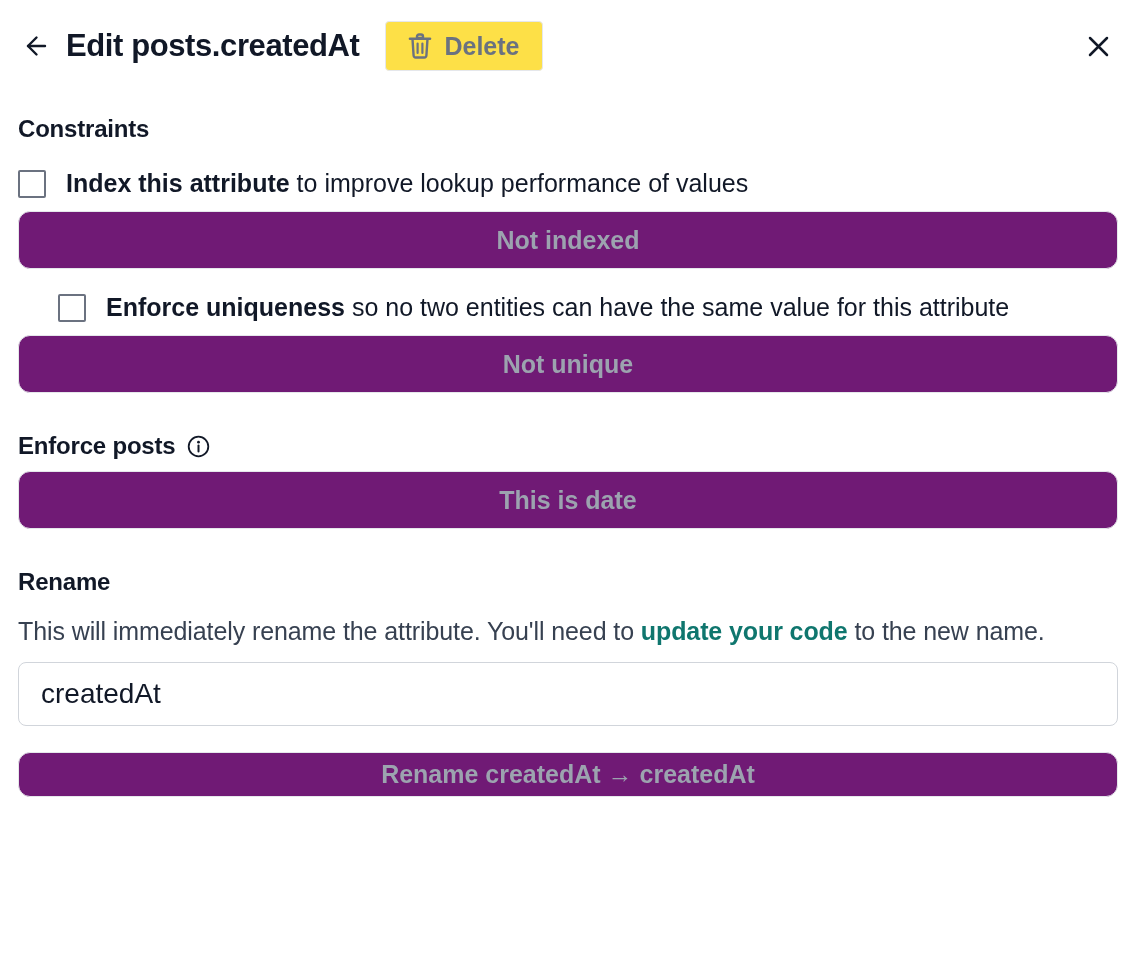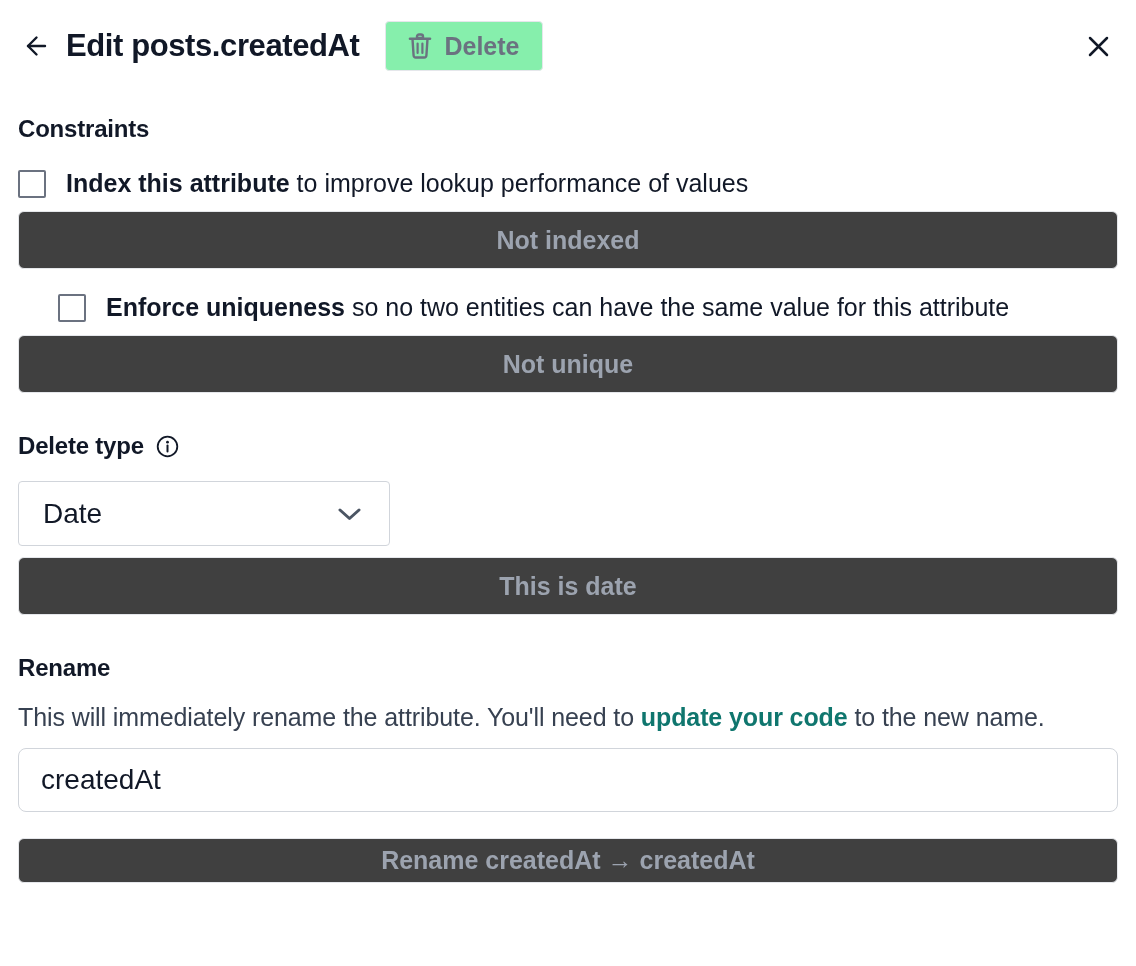--- a/index.html
+++ b/index.html
@@ -35,21 +35,21 @@
     font-weight: 700;
     letter-spacing: -0.4px;
     margin-left: 18px;
     white-space: nowrap;
   }
   .delete-btn {
     margin-left: 26px;
     display: inline-flex;
     align-items: center;
     gap: 12px;
-    background: #86efac;
+    background: #fde047;
     border: 1px solid #e5e7eb;
     border-radius: 4px;
     padding: 0 22px;
     height: 50px;
     font-family: inherit;
     font-size: 25px;
     font-weight: 700;
     color: #6b7280;
     cursor: pointer;
   }
@@ -88,23 +88,23 @@
     cursor: pointer;
   }
   .check-label { margin-left: 20px; white-space: nowrap; }
   .bold { font-weight: 700; }
 
   
   .status-btn {
     display: block;
     width: 100%;
     height: 58px;
-    background: #404040;
+    background: #701a75;
     border: 1px solid #e5e7eb;
-    border-radius: 6px;
+    border-radius: 12px;
     font-family: inherit;
     font-size: 25px;
     font-weight: 700;
     color: #9ca3af;
     text-align: center;
     cursor: default;
   }
   .row2 { margin-top: 24px; padding-left: 40px; }
   .status-unique { margin-top: 14px; }
   .status-type { margin-top: 11px; }
@@ -197,38 +197,30 @@
   <button class="status-btn" disabled="">Not indexed</button>
 
   <div class="check-row row2">
     <input type="checkbox" class="checkbox" style="">
     <label class="check-label"><span class="bold">Enforce uniqueness</span><span> so no two entities can have the same value for this attribute</span></label>
   </div>
   <button class="status-btn status-unique" disabled="">Not unique</button>
 
   
   <h3 class="section-heading mt-type">
-    <span>Delete type</span>
+    <span>Enforce posts</span>
     <span>
       <svg width="23" height="23" viewBox="0 0 23 23" fill="none">
         <circle cx="11.5" cy="11.5" r="9.8" stroke="#111827" stroke-width="1.8"></circle>
         <circle cx="11.5" cy="7.2" r="1.4" fill="#111827"></circle>
         <path d="M11.5 10.5 V16.5" stroke="#111827" stroke-width="2" stroke-linecap="round"></path>
       </svg>
     </span>
   </h3>
 
-  <div class="type-select">
-    <span>Date</span>
-    <span>
-      <svg width="27" height="18" viewBox="0 0 27 18" fill="none">
-        <path d="M4 5 L13.5 13.5 L23 5" stroke="#4b5563" stroke-width="3" stroke-linecap="round" stroke-linejoin="round"></path>
-      </svg>
-    </span>
-  </div>
   <button class="status-btn status-type" disabled="">This is date</button>
 
   
   <h3 class="section-heading mt-rename">Rename</h3>
   <p class="rename-desc"><span>This will immediately rename the attribute. You'll need to </span><span class="bold">update your code</span><span> to the new name.</span></p>
 
   <input type="text" class="rename-input" value="createdAt" style="">
 
   <button class="status-btn status-rename" disabled="">Rename createdAt → createdAt</button>
 

